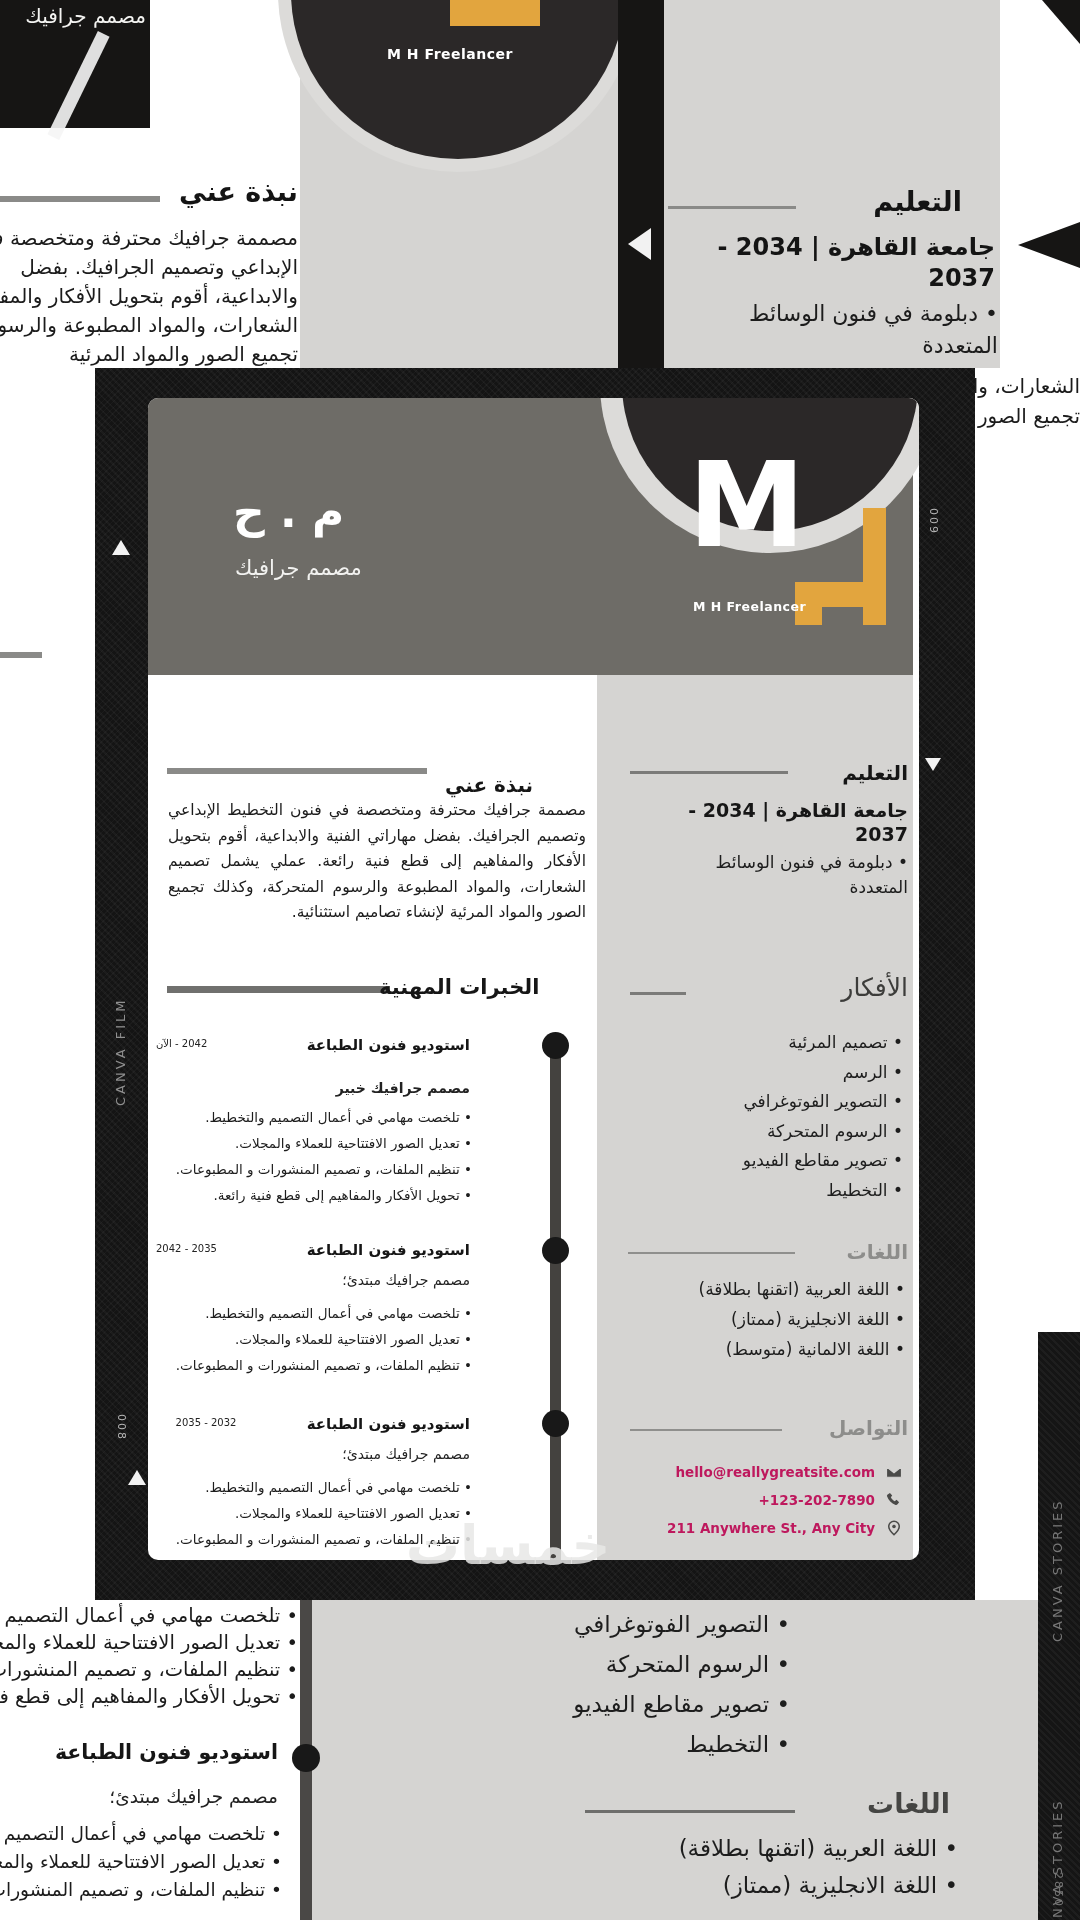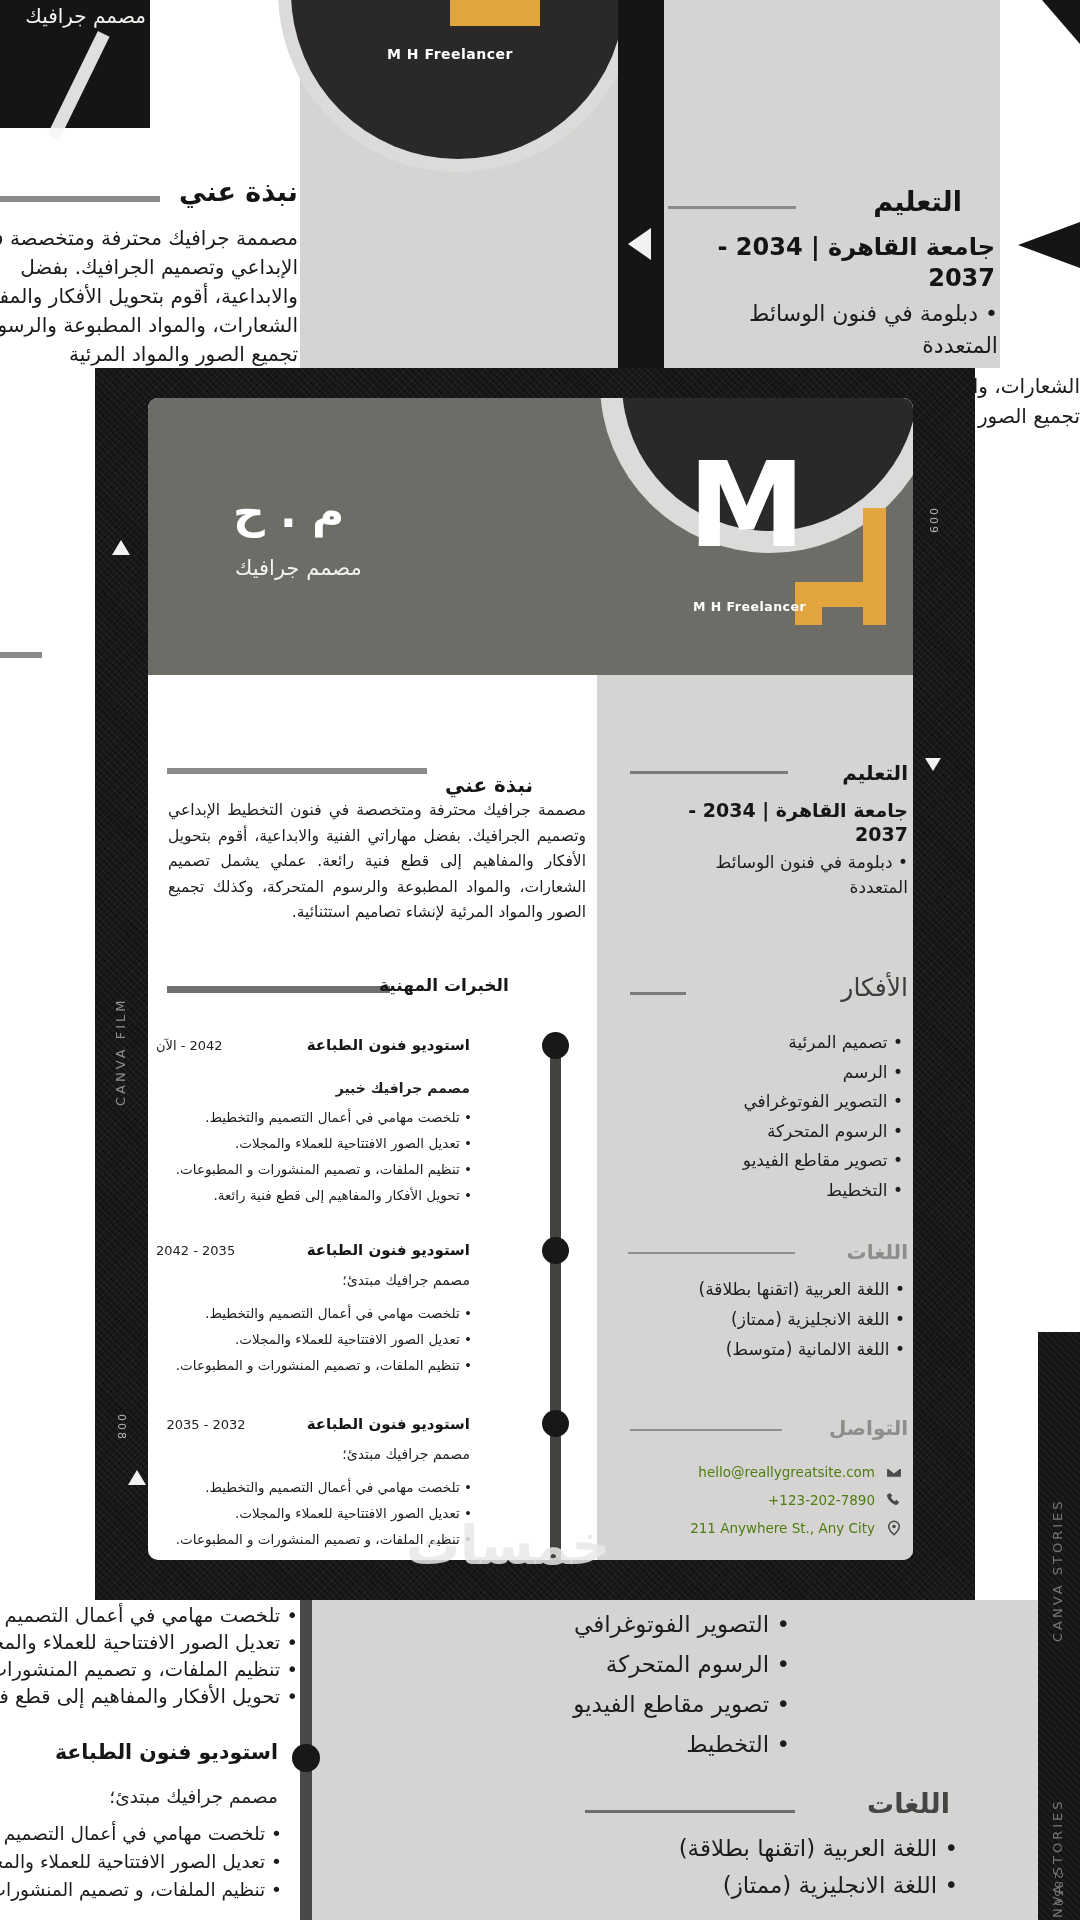--- a/index.html
+++ b/index.html
@@ -18,49 +18,49 @@
   .darkc{border-radius:50%;background:#2b2828;}
   .orange{background:#e2a53e;}
   .tri-left{width:0;height:0;border-top:16px solid transparent;border-bottom:16px solid transparent;border-right:23px solid #f2f2f2;}
   .wedge-corner{background:#161514;clip-path:polygon(0 0,100% 0,100% 100%);}
   .wedge-left{background:#161514;clip-path:polygon(100% 0,100% 100%,0 50%);}
   
   #card-frame{left:95px;top:368px;width:880px;height:1232px;z-index:10;
     background:#141414;
     background-image:repeating-linear-gradient(45deg,rgba(255,255,255,.035) 0 2px,transparent 2px 5px),
                      repeating-linear-gradient(-45deg,rgba(255,255,255,.03) 0 1px,transparent 1px 4px);}
-  #card{left:53px;top:30px;width:765px;height:1162px;background:#ffffff;border-radius:10px;overflow:hidden;}
+  #card{left:53px;top:30px;width:765px;height:1162px;background:#ffffff;border-radius:10px;overflow:hidden;padding-left:6px;}
   #hdr-band{left:0;top:0;width:765px;height:277px;background:#6e6c67;}
   #side-col{left:449px;top:277px;width:316px;height:885px;background:#d5d4d2;}
   .film-txt{color:#8f8f8f;font-size:13px;letter-spacing:3px;writing-mode:vertical-rl;transform:rotate(180deg);}
   .film-num{color:#b5b5b5;font-size:11px;letter-spacing:2px;writing-mode:vertical-rl;}
   .tri-up{width:0;height:0;border-left:9px solid transparent;border-right:9px solid transparent;border-bottom:15px solid #f2f2f2;}
   .tri-down{width:0;height:0;border-left:8px solid transparent;border-right:8px solid transparent;border-top:13px solid #f2f2f2;}
   
   .h-name{color:#fff;font-size:44px;font-weight:bold;}
   .h-role{color:#f2f2f0;font-size:21px;}
   .logo-m{color:#fff;font-size:118px;font-weight:bold;line-height:1;}
   .logo-cap{color:#fff;font-size:12.5px;font-weight:bold;letter-spacing:.5px;}
   .sec-h{font-size:20px;font-weight:bold;color:#161616;}
   .para{font-size:15.5px;line-height:25.5px;color:#1c1c1c;text-align:justify;}
   .exp-co{font-size:15px;font-weight:bold;color:#161616;text-align:right;}
-  .exp-date{font-size:13px;color:#222;}
+  .exp-date{font-size:10px;color:#222;}
   .exp-role{font-size:14px;font-weight:bold;color:#222;text-align:right;}
   .blist div{position:relative;text-align:right;}
   .blist div::before{content:"•  ";}
   .exp-b{font-size:13.5px;line-height:26px;color:#1d1d1d;}
   .edu-school{font-size:19px;font-weight:bold;color:#161616;text-align:right;line-height:24px;}
   .edu-deg{font-size:17px;color:#1d1d1d;text-align:right;line-height:25px;}
   .edu-deg::before{content:"• ";}
   .skills-h{font-size:25px;color:#3c3c3a;text-align:right;}
   .side-list{font-size:17px;line-height:29.5px;color:#1d1d1d;}
   .gray-h{font-size:20px;font-weight:bold;color:#8d8d8b;text-align:right;}
   .lang-list{font-size:17px;line-height:30px;color:#1d1d1d;}
   .c-row{display:flex;justify-content:flex-end;align-items:center;gap:10px;height:28px;}
-  .c-txt{font-size:13.5px;color:#4d7c0f;}
+  .c-txt{font-size:13.5px;color:#be185d;font-weight:bold;}
   .c-ic{width:18px;height:18px;flex:0 0 18px;}
   .timeline{background:#44423f;}
   .dot{width:27px;height:27px;border-radius:50%;background:#181818;}
   
   #bg-bottom{left:0;top:1600px;width:1080px;height:320px;overflow:visible;z-index:2;}
   .bb-bullet{font-size:19.5px;line-height:27px;color:#1b1b1b;}
   .bb-bullet::before{content:"•  ";}
   .bb-skill{font-size:23px;line-height:40px;color:#1d1d1d;text-align:right;}
   .bb-skill::before{content:"•  ";}
   .bb-lang{font-size:23px;line-height:37px;color:#1d1d1d;text-align:right;}
@@ -142,21 +142,21 @@
     <div class="abs orange" style="left:715px;top:110px;width:23px;height:117px;"></div>
     <div class="abs orange" style="left:647px;top:184px;width:68px;height:25px;"></div>
     <div class="abs orange" style="left:647px;top:184px;width:27px;height:43px;"></div>
     <div class="abs logo-cap" style="left:545px;top:201px;">M H Freelancer</div>
 
     <div class="abs divline" style="left:19px;top:370px;width:260px;height:6px;"></div>
     <div class="abs sec-h rtl nowrap" style="left:297px;top:375px;">نبذة عني</div>
     <div class="abs rtl para" style="left:20px;top:400px;width:418px;">مصممة جرافيك محترفة ومتخصصة في فنون التخطيط الإبداعي وتصميم الجرافيك. بفضل مهاراتي الفنية والابداعية، أقوم بتحويل الأفكار والمفاهيم إلى قطع فنية رائعة. عملي يشمل تصميم الشعارات، والمواد المطبوعة والرسوم المتحركة، وكذلك تجميع الصور والمواد المرئية لإنشاء تصاميم استثنائية.</div>
 
     <div class="abs divline" style="left:19px;top:588px;width:223px;height:7px;background:#70706e;"></div>
-    <div class="abs sec-h rtl nowrap" style="left:231px;top:577px;font-size:17px;">الخبرات المهنية</div>
+    <div class="abs sec-h rtl nowrap" style="left:231px;top:577px;font-size:21px;">الخبرات المهنية</div>
 
     <div class="abs timeline" style="left:402px;top:637px;width:11px;height:525px;"></div>
     <div class="abs dot" style="left:394px;top:634px;"></div>
     <div class="abs dot" style="left:394px;top:839px;"></div>
     <div class="abs dot" style="left:394px;top:1012px;"></div>
 
     <div class="abs exp-co rtl" style="left:150px;top:638px;width:172px;">استوديو فنون الطباعة</div>
     <div class="abs exp-date rtl" style="left:8px;top:640px;width:100px;text-align:left;">2042 - الآن</div>
     <div class="abs exp-role rtl" style="left:150px;top:682px;width:172px;">مصمم جرافيك خبير</div>
     <div class="abs rtl blist exp-b" style="left:24px;top:706px;width:300px;">

